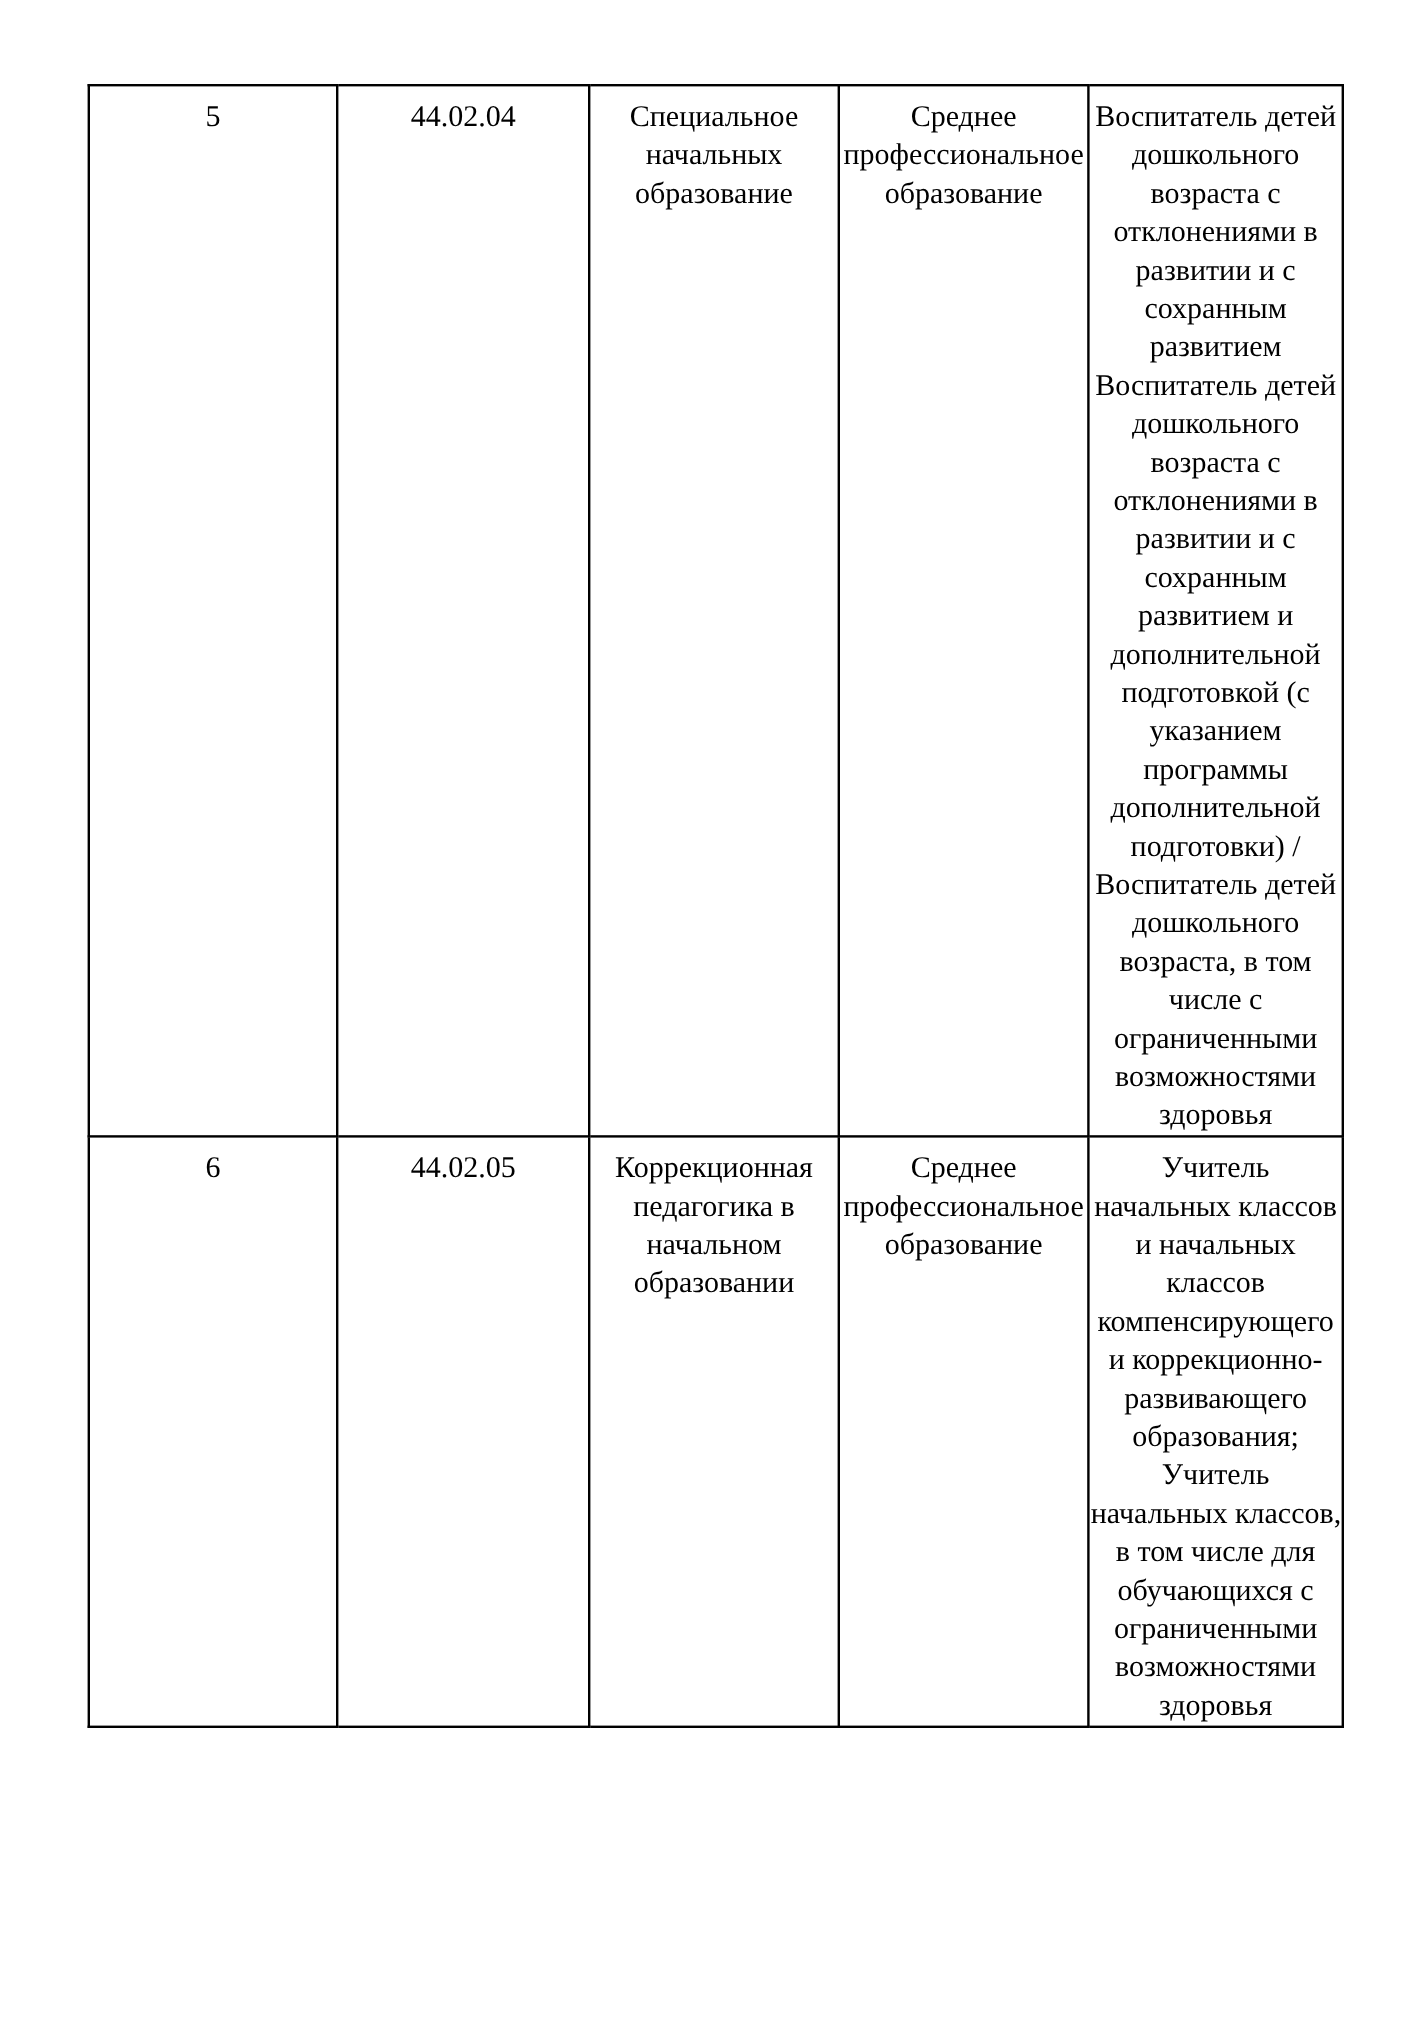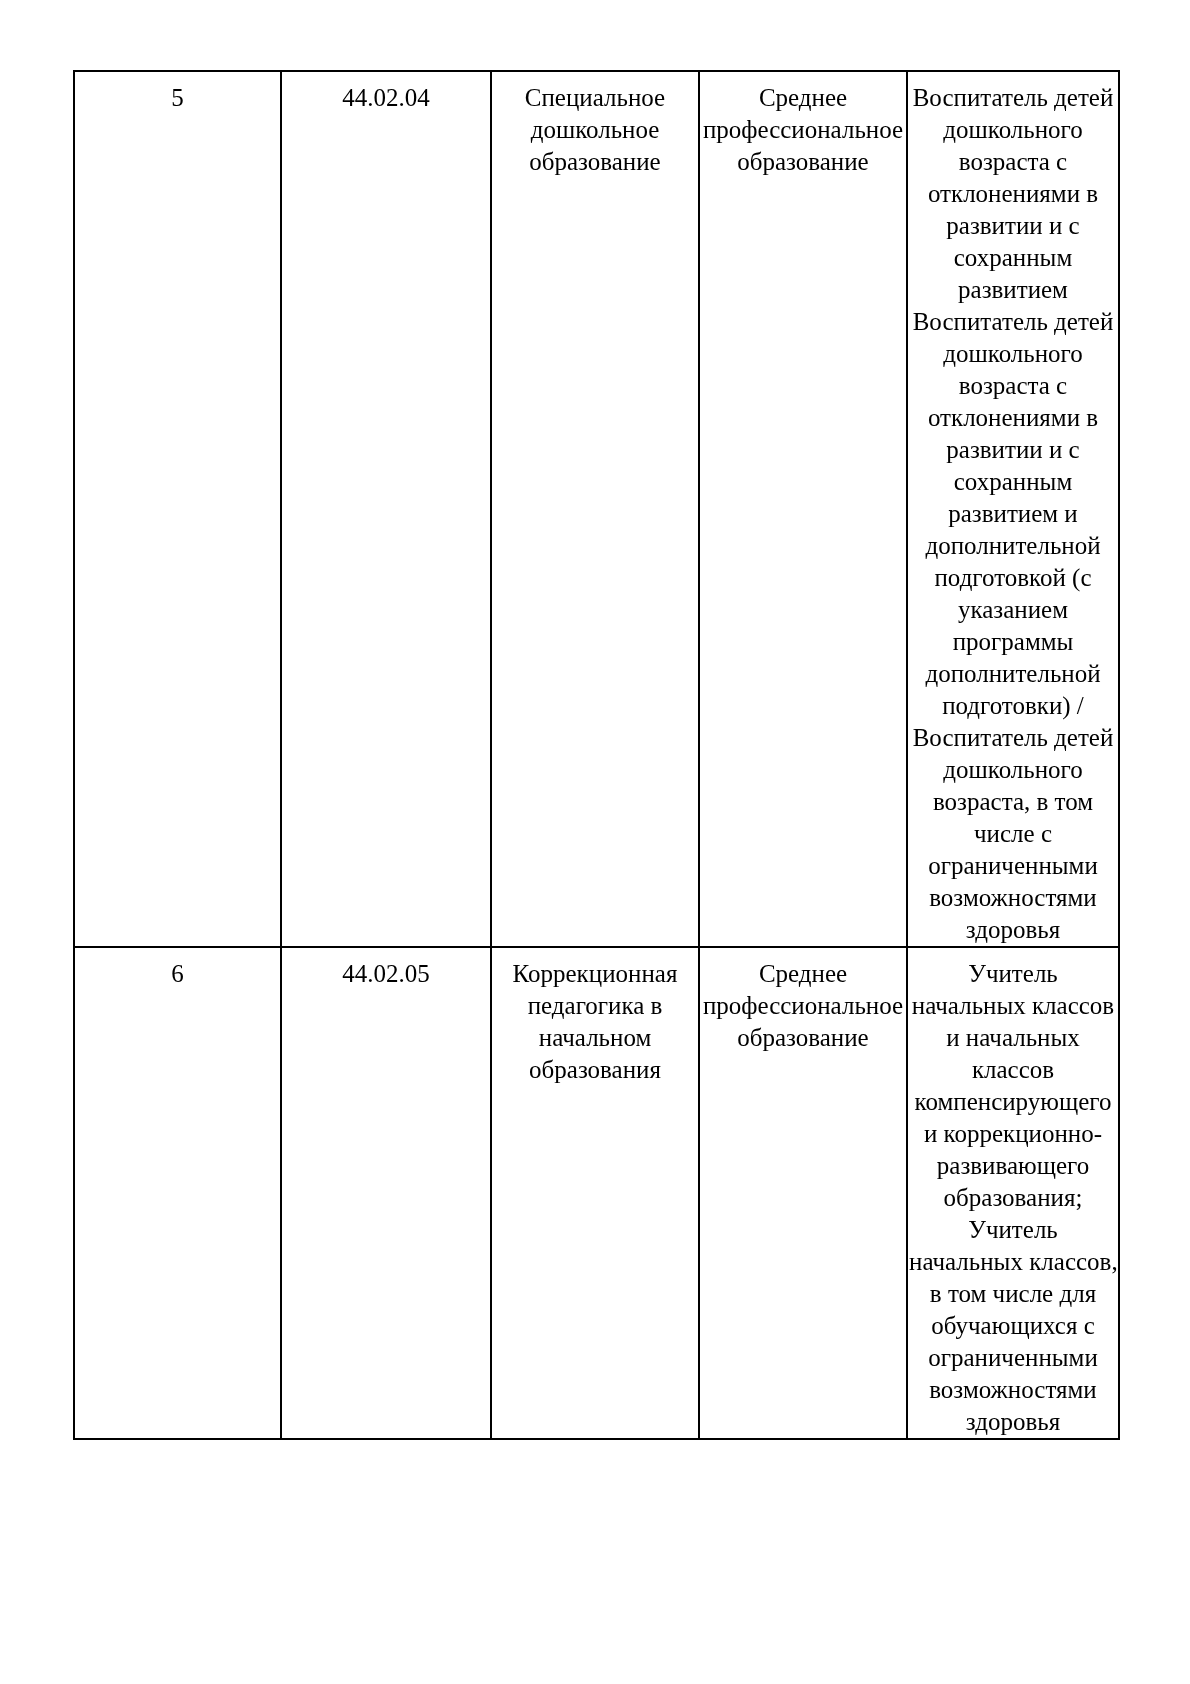--- a/index.html
+++ b/index.html
@@ -52,21 +52,21 @@
       <col class="c2">
       <col class="c3">
       <col class="c4">
       <col class="c5">
     </colgroup>
     <tbody>
       <tr class="row-5">
         <td>5</td>
         <td>44.02.04</td>
         <td>Специальное
-дошкольное
+начальных
 образование</td>
         <td>Среднее
 профессиональное
 образование</td>
         <td>Воспитатель детей
 дошкольного
 возраста с
 отклонениями в
 развитии и с
 сохранным
@@ -91,21 +91,21 @@
 ограниченными
 возможностями
 здоровья</td>
       </tr>
       <tr class="row-6">
         <td>6</td>
         <td>44.02.05</td>
         <td>Коррекционная
 педагогика в
 начальном
-образования</td>
+образовании</td>
         <td>Среднее
 профессиональное
 образование</td>
         <td>Учитель
 начальных классов
 и начальных
 классов
 компенсирующего
 и коррекционно-
 развивающего

